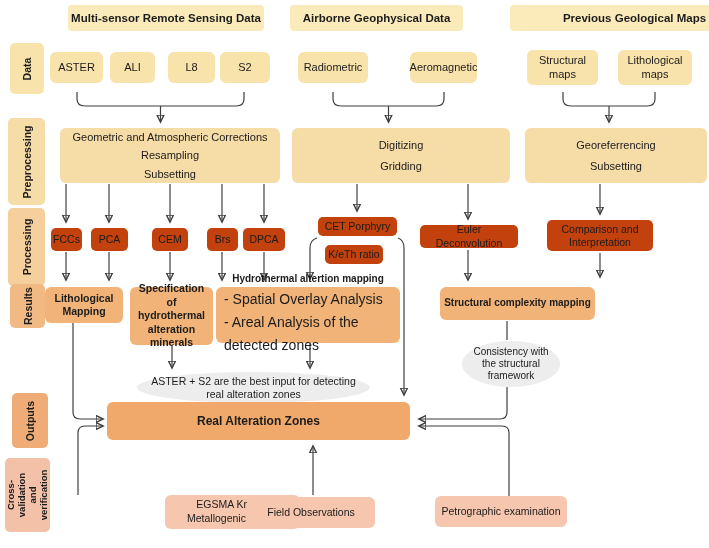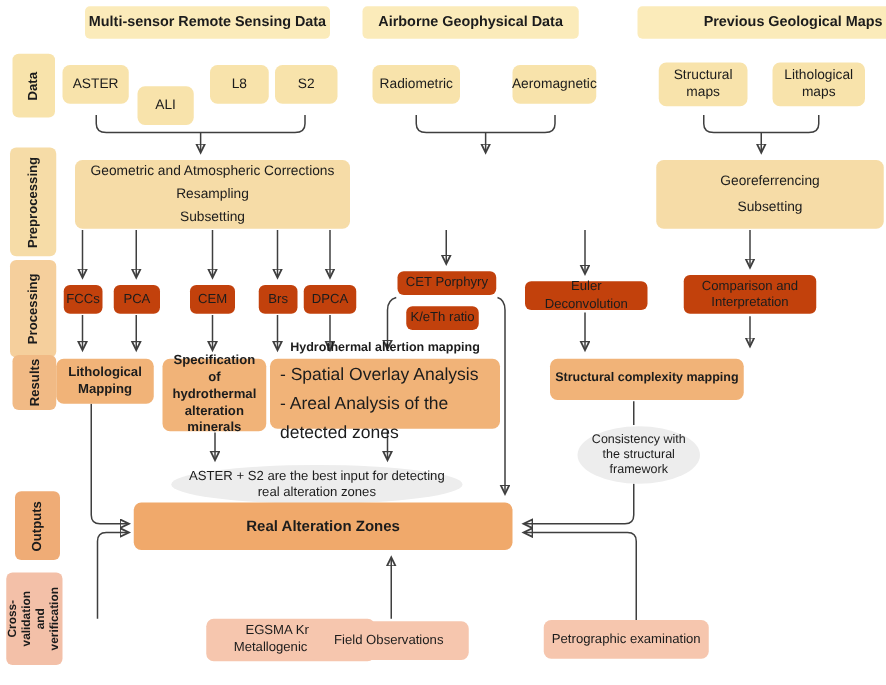--- a/index.html
+++ b/index.html
@@ -40,21 +40,21 @@
   #sb-val{background:#F3C0A8;}
   #sb-val>span{font-size:9.5px;}
 
   
   #hd-remote{left:68px;top:5px;width:196px;height:26px;}
   #hd-geo{left:290px;top:5px;width:173px;height:26px;}
   #hd-maps{left:510px;top:5px;width:223px;height:26px;padding-left:29px;}
 
   
   #d-aster{left:50px;top:52px;width:53px;height:31px;}
-  #d-ali{left:110px;top:69px;width:45px;height:31px;}
+  #d-ali{left:110px;top:52px;width:45px;height:31px;}
   #d-l8{left:168px;top:52px;width:47px;height:31px;}
   #d-s2{left:220px;top:52px;width:50px;height:31px;}
   #d-radio{left:298px;top:52px;width:70px;height:31px;}
   #d-aero{left:410px;top:52px;width:67px;height:31px;}
   #d-struct{left:527px;top:50px;width:71px;height:35px;line-height:1.2;}
   #d-litho{left:618px;top:50px;width:74px;height:35px;line-height:1.2;}
 
   
   #p-remote{left:60px;top:128px;width:220px;height:55px;}
   #p-geo{left:292px;top:128px;width:218px;height:55px;line-height:1.9;}
@@ -192,20 +192,22 @@
   <div class="bx c-data" id="d-radio">Radiometric</div>
   <div class="bx c-data" id="d-aero">Aeromagnetic</div>
   <div class="bx c-data multiline" id="d-struct">Structural
 maps</div>
   <div class="bx c-data multiline" id="d-litho">Lithological
 maps</div>
 
   <div class="bx c-pre multiline" id="p-remote">Geometric and Atmospheric Corrections
 Resampling
 Subsetting</div>
+  <div class="bx c-pre multiline" id="p-geo">Digitizing
+Gridding</div>
   <div class="bx c-pre multiline" id="p-maps">Georeferrencing
 Subsetting</div>
 
   <div class="bx c-proc" id="pr-fccs">FCCs</div>
   <div class="bx c-proc" id="pr-pca">PCA</div>
   <div class="bx c-proc" id="pr-cem">CEM</div>
   <div class="bx c-proc" id="pr-brs">Brs</div>
   <div class="bx c-proc" id="pr-dpca">DPCA</div>
   <div class="bx c-proc" id="pr-cet">CET Porphyry</div>
   <div class="bx c-proc" id="pr-keth">K/eTh ratio</div>

